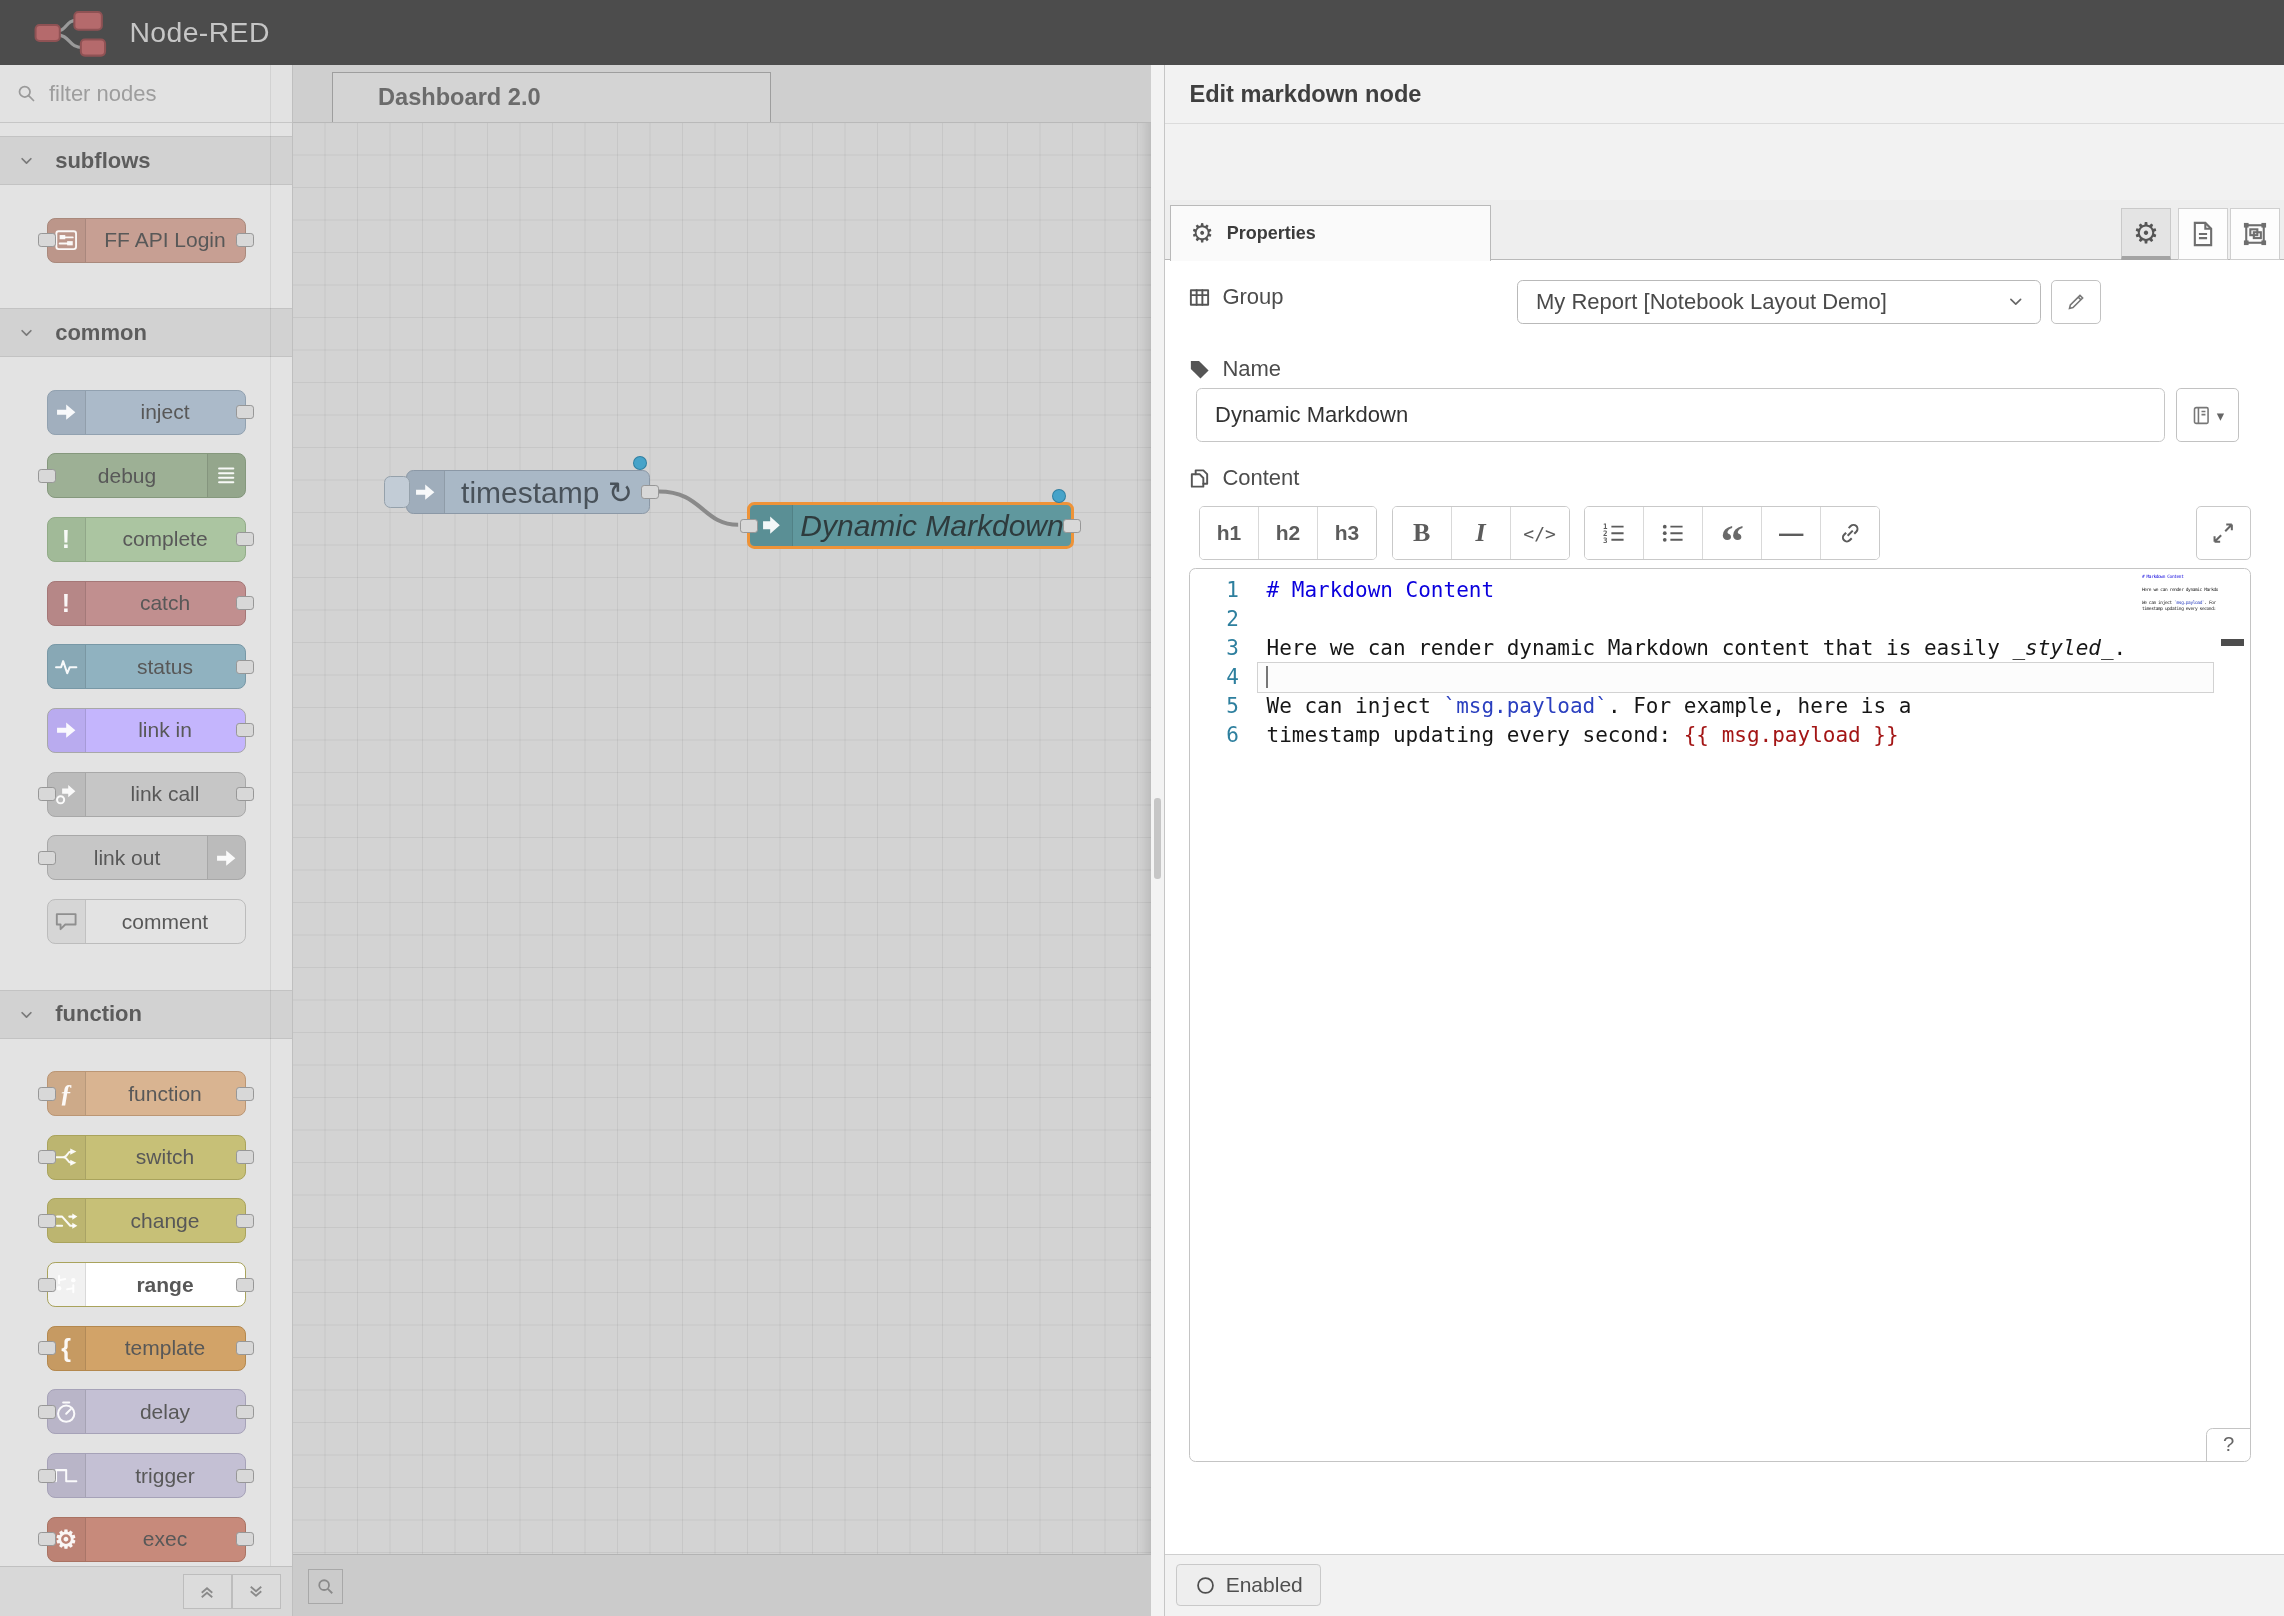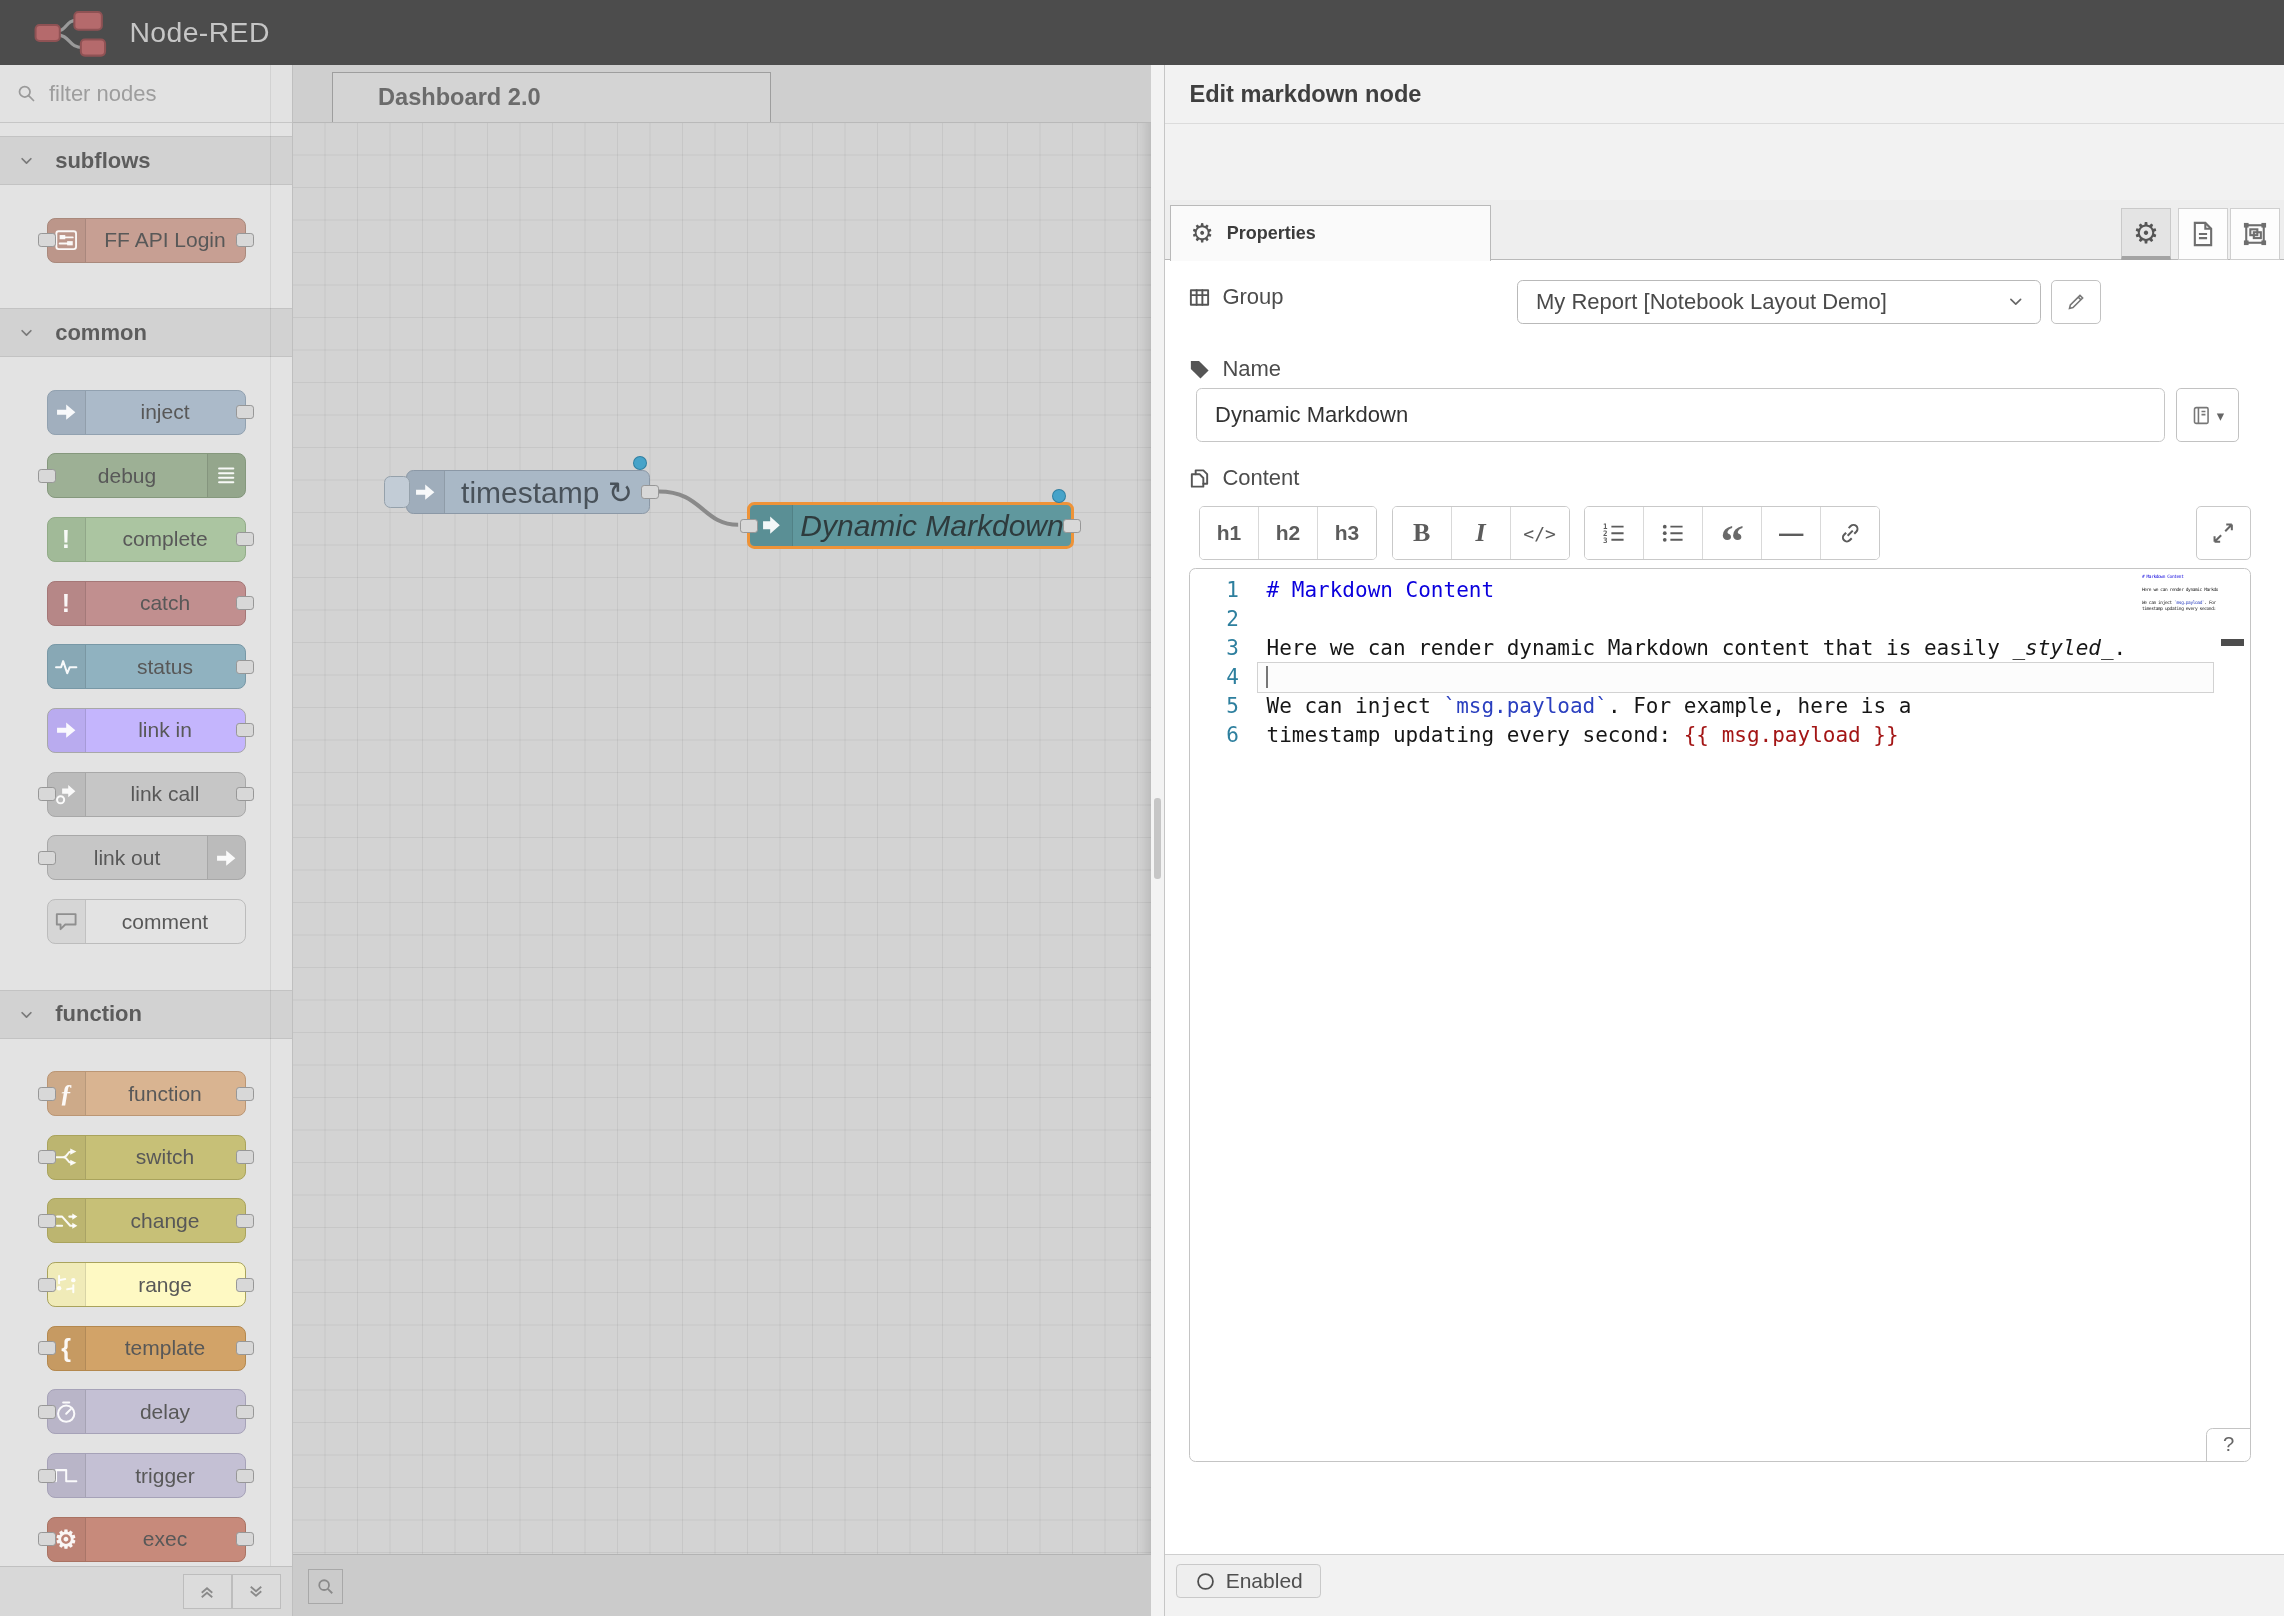--- a/index.html
+++ b/index.html
@@ -157,21 +157,21 @@
   .s-em{font-style:italic;}
   .minimap{position:absolute;right:32.5px;top:4.9px;width:76px;background:#fff;
            font-family:"DejaVu Sans Mono",monospace;font-size:4.5px;z-index:2;}
   .mm-l{height:6.5px;line-height:6.5px;overflow:hidden;white-space:nowrap;letter-spacing:-0.4px;}
   .ov-marker{position:absolute;right:6.5px;top:70px;width:23px;height:6.5px;background:#4d4d4d;z-index:3;}
   .help-btn{position:absolute;right:-0.8px;bottom:-0.8px;width:45px;height:34px;background:#fff;
             border:0.8px solid #c4c4c4;border-radius:6.5px 0 6.5px 0;box-sizing:border-box;
             display:flex;align-items:center;justify-content:center;font-size:20.3px;color:#666;cursor:pointer;}
 
   .t-footer{position:absolute;left:0;right:0;bottom:0;height:61px;background:#f2f2f2;border-top:0.8px solid #cfcfcf;}
-  .enabled-btn{position:absolute;left:11.4px;top:9px;width:145px;height:34px;box-sizing:border-box;
+  .enabled-btn{position:absolute;left:11.4px;top:9px;width:145px;height:42px;box-sizing:border-box;
                background:#eeeeee;border:0.8px solid #c9c9c9;border-radius:4.1px;
                display:flex;align-items:center;justify-content:center;gap:9.7px;color:#4f4f4f;font-size:21px;cursor:pointer;}
   .enabled-btn .icn svg{width:21px;height:21px;}
 </style>
 <style>.ln{color:#2d7f9e;}.s-head{color:#0b00dd;}.s-plain,.s-em{color:#161616;}.s-code{color:#2a3fbf;}.s-tag{color:#a31515;}.wires path{stroke:#8a8a8a;}.dot{background:#46a3c9;}</style></head>
 <body>
 
 <div class="hdr">
   <svg class="logo" viewBox="0 0 120 64">
     <path d="M42 30 C58 30 54 16 70 16 M42 34 C62 34 58 50 76 50" stroke="#9a9a9a" stroke-width="4" fill="none"></path>
@@ -341,21 +341,21 @@
             <div class="nicon" style="color:rgba(255,255,255,.93)">
               <svg viewBox="0 0 24 24">
                 <path d="M3 7.5h5l8 9h4M3 16.5h5M15 7.5h5"></path>
                 <path class="f" d="M18 4.5l5 3-5 3zM18 13.5l5 3-5 3z"></path>
               </svg>
             </div>
             <div class="plabel">change</div>
             <span class="port in"></span>
             <span class="port out"></span>
           </div>
-          <div class="pnode" style="background: #fef9c3; border-color: rgb(169, 163, 92);">
+          <div class="pnode" style="background: #ffffff; border-color: rgb(169, 163, 92); font-weight: bold;">
             <div class="nicon" style="color:rgba(255,255,255,.93)">
               <svg viewBox="0 0 24 24">
                 <path d="M5 4v7M5 8l6-1M19 13v7M19 16l-6 1"></path>
                 <circle class="f" cx="5" cy="16" r="2.2"></circle>
                 <circle class="f" cx="19" cy="8" r="2.2"></circle>
               </svg>
             </div>
             <div class="plabel">range</div>
             <span class="port in"></span>
             <span class="port out"></span>

